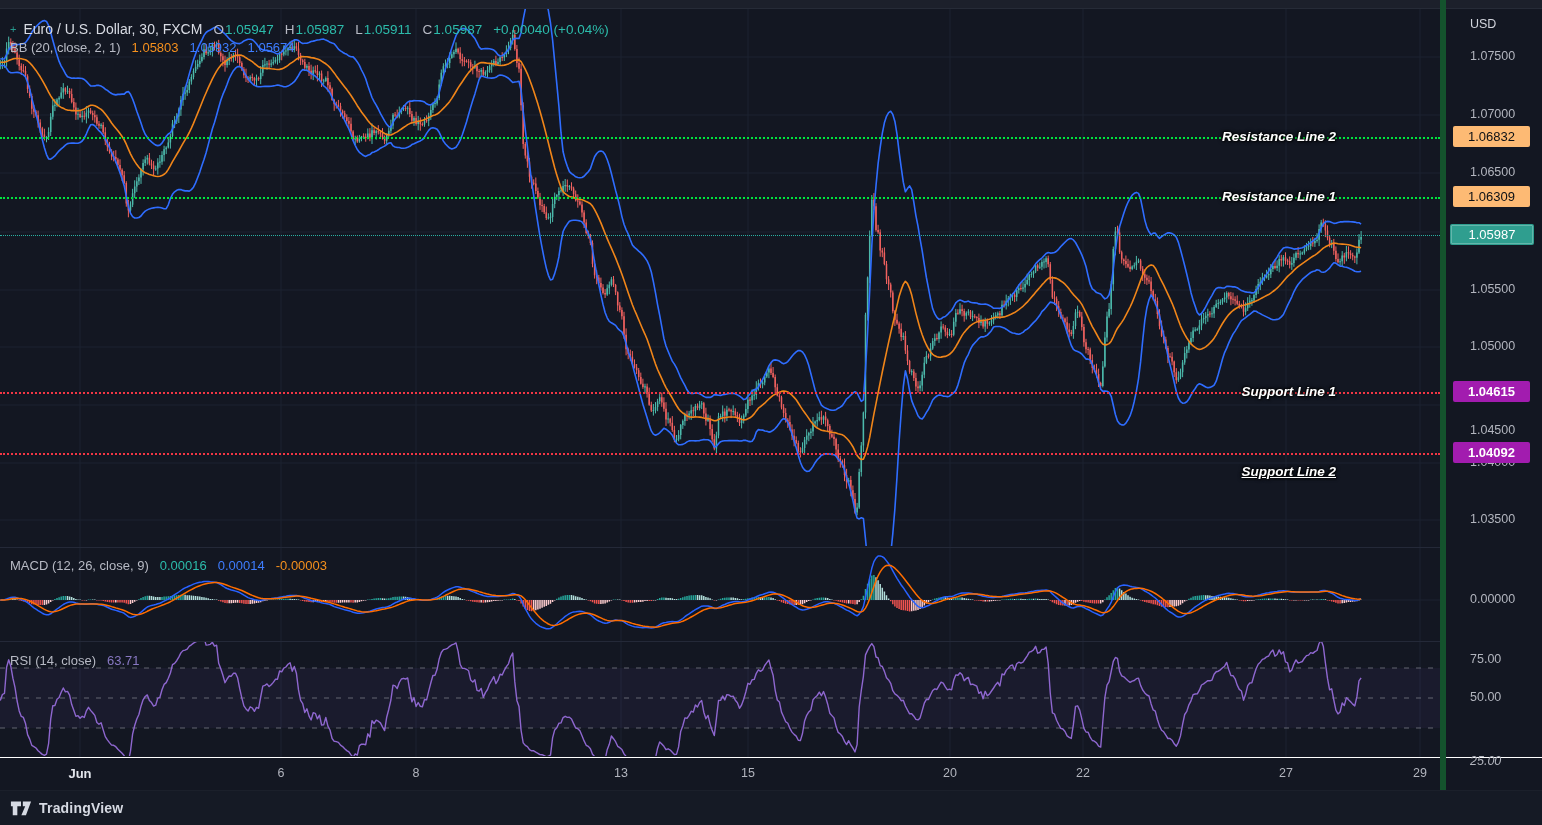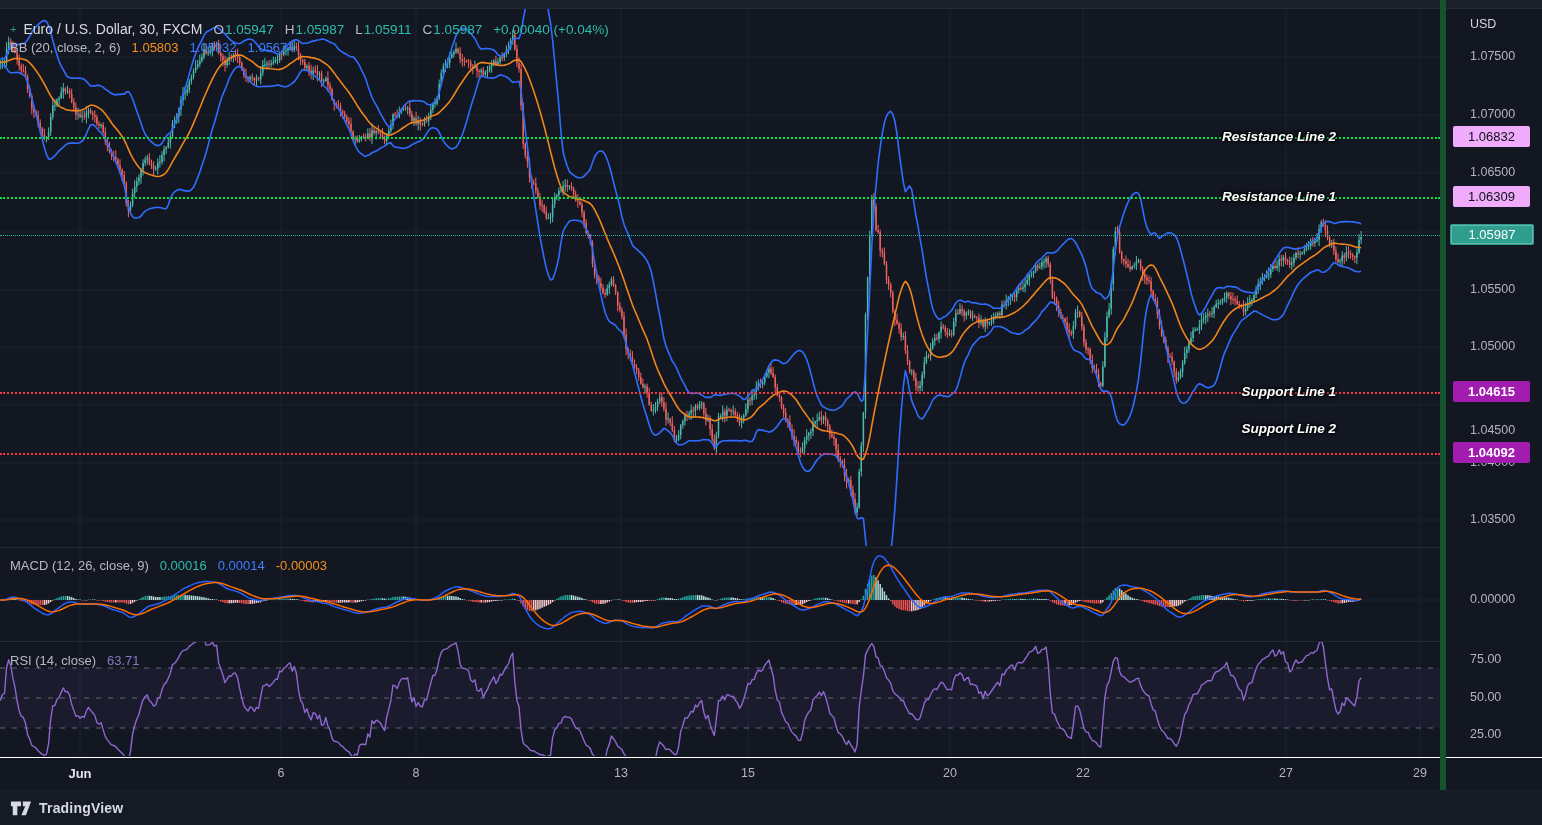--- a/index.html
+++ b/index.html
@@ -33,21 +33,21 @@
              text-shadow:1px 1px 2px rgba(0,0,0,.95),-1px -1px 2px rgba(0,0,0,.85),0 0 4px rgba(0,0,0,.7);}
   #last-price-line{position:absolute;left:0;width:1440px;height:0;z-index:3;
                    border-top:1px dotted #2bb9a9;opacity:.95;}
   
   #price-axis{position:absolute;left:1440px;top:0;width:102px;height:790px;z-index:7;
               border-left:6px solid #14532d;background:transparent;}
   .tick{position:absolute;left:24px;font-size:12.5px;color:#b2b5be;}
   #axis-currency{position:absolute;left:24px;top:17px;font-size:12.5px;color:#d1d4dc;}
   .tag{position:absolute;left:7px;width:77px;height:21px;line-height:21px;text-align:center;
        font-size:13px;border-radius:2px;z-index:8;}
-  .tag.resistance{background:#f0abfc;color:#0b1015;}
+  .tag.resistance{background:#fdba74;color:#0b1015;}
   .tag.support{background:#a21caf;color:#ffffff;font-weight:600;}
   .tag.last{background:#2f9e8f;color:#ffffff;left:4px;width:84px;outline:1px solid rgba(255,255,255,.25);outline-offset:-2px;}
   
   #time-axis{position:absolute;left:0;top:757px;width:1542px;height:33px;z-index:6;
              border-top:1px solid #ffffff;}
   .tlabel{position:absolute;top:8px;transform:translateX(-50%);font-size:12.5px;color:#b2b5be;}
   .tlabel.major{font-weight:700;color:#e2e5ec;font-size:13px;}
   
   #footer{position:absolute;left:0;top:790px;width:1542px;height:35px;background:#151a25;
           border-top:1px solid #22263180;z-index:7;display:flex;align-items:center;padding-left:10px;box-sizing:border-box;}
@@ -118,21 +118,21 @@
     </svg>
 
   <div id="levels">
       <div class="lvl-line resistance" style="top: 137px;"></div>
       <div class="lvl-label" style="top: 127px;">Resistance Line 2</div>
       <div class="lvl-line resistance" style="top: 197px;"></div>
       <div class="lvl-label" style="top: 187px;">Resistance Line 1</div>
       <div class="lvl-line support" style="top: 392px;"></div>
       <div class="lvl-label" style="top: 382px;">Support Line 1</div>
       <div class="lvl-line support" style="top: 453px;"></div>
-      <div class="lvl-label" style="top: 419px;">Support Line 2</div>
+      <div class="lvl-label" style="top: 462px; text-decoration: underline;">Support Line 2</div>
     </div>
   <div id="last-price-line" style="top: 235px;"></div>
 
   <div class="legend" id="legend-main">
     <span class="marker">+</span>
     <span class="title">Euro / U.S. Dollar, 30, FXCM</span>
     <span class="pair">
         <span class="k">O</span>
         <span class="teal">1.05947</span>
       </span>
@@ -145,21 +145,21 @@
         <span class="teal">1.05911</span>
       </span>
     <span class="pair">
         <span class="k">C</span>
         <span class="teal">1.05987</span>
       </span>
     <span class="teal">+0.00040 (+0.04%)</span>
   </div>
 
   <div class="legend" id="legend-bb">
-    <span class="k">BB (20, close, 2, 6)</span>
+    <span class="k">BB (20, close, 2, 1)</span>
     <span class="orange">1.05803</span>
     <span class="blue">1.05932</span>
     <span class="blue">1.05674</span>
   </div>
 
   <div class="legend" id="legend-macd">
     <span class="k">MACD (12, 26, close, 9)</span>
     <span class="teal">0.00016</span>
     <span class="blue">0.00014</span>
     <span class="orange">-0.00003</span>
@@ -178,21 +178,21 @@
       <div class="tick" style="top: 107px;">1.07000</div>
       <div class="tick" style="top: 165px;">1.06500</div>
       <div class="tick" style="top: 282px;">1.05500</div>
       <div class="tick" style="top: 339px;">1.05000</div>
       <div class="tick" style="top: 399px; margin-top: 24px;">1.04500</div>
       <div class="tick" style="top: 455px;">1.04000</div>
       <div class="tick" style="top: 512px;">1.03500</div>
       <div class="tick" style="top: 592px;">0.00000</div>
       <div class="tick" style="top: 652px;">75.00</div>
       <div class="tick" style="top: 690px;">50.00</div>
-      <div class="tick" style="top: 727px;">25.00</div>
+      <div class="tick" style="top: 754px; font-style: italic;">25.00</div>
       <div class="tag resistance" style="top: 126px;">1.06832</div>
       <div class="tag resistance" style="top: 186px;">1.06309</div>
       <div class="tag support" style="top: 381px;">1.04615</div>
       <div class="tag support" style="top: 442px;">1.04092</div>
       <div class="tag last" style="top: 224px;">1.05987</div>
     </div>
 
   <div id="time-axis">
       <div class="tlabel major" style="left: 80px;">Jun</div>
       <div class="tlabel" style="left: 281px;">6</div>

